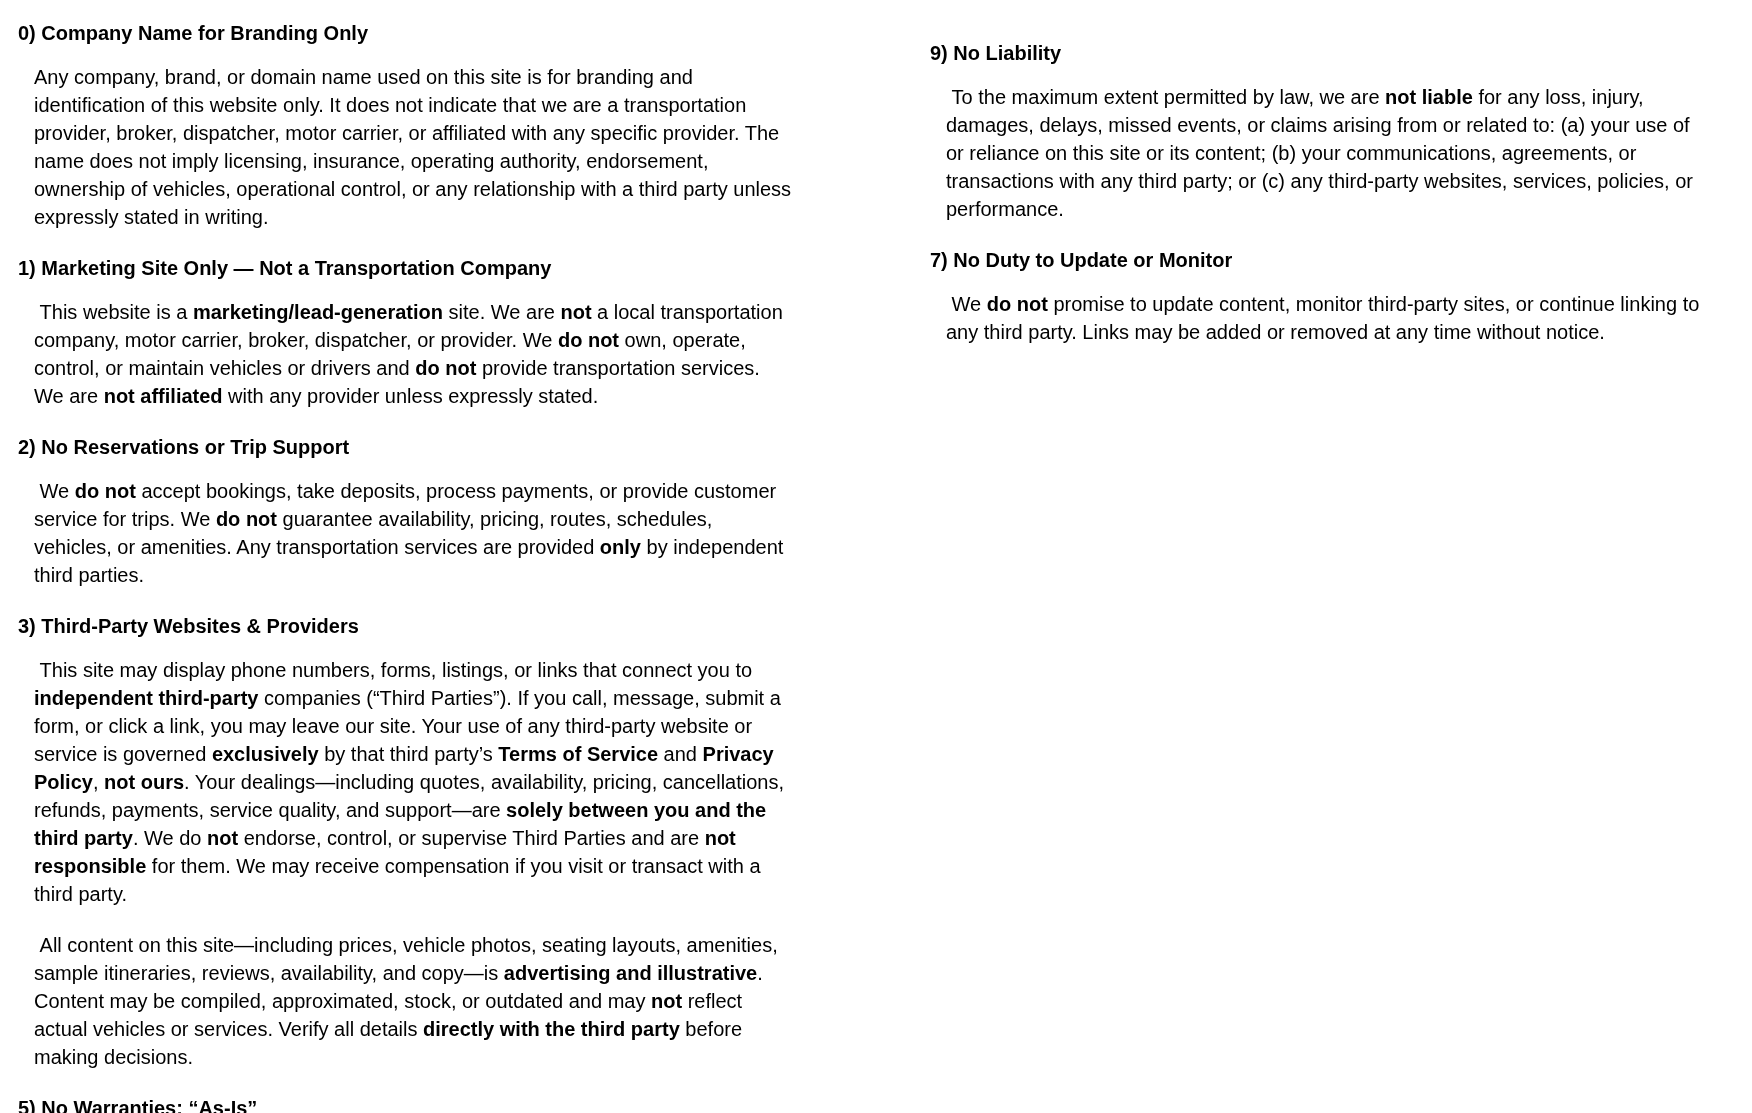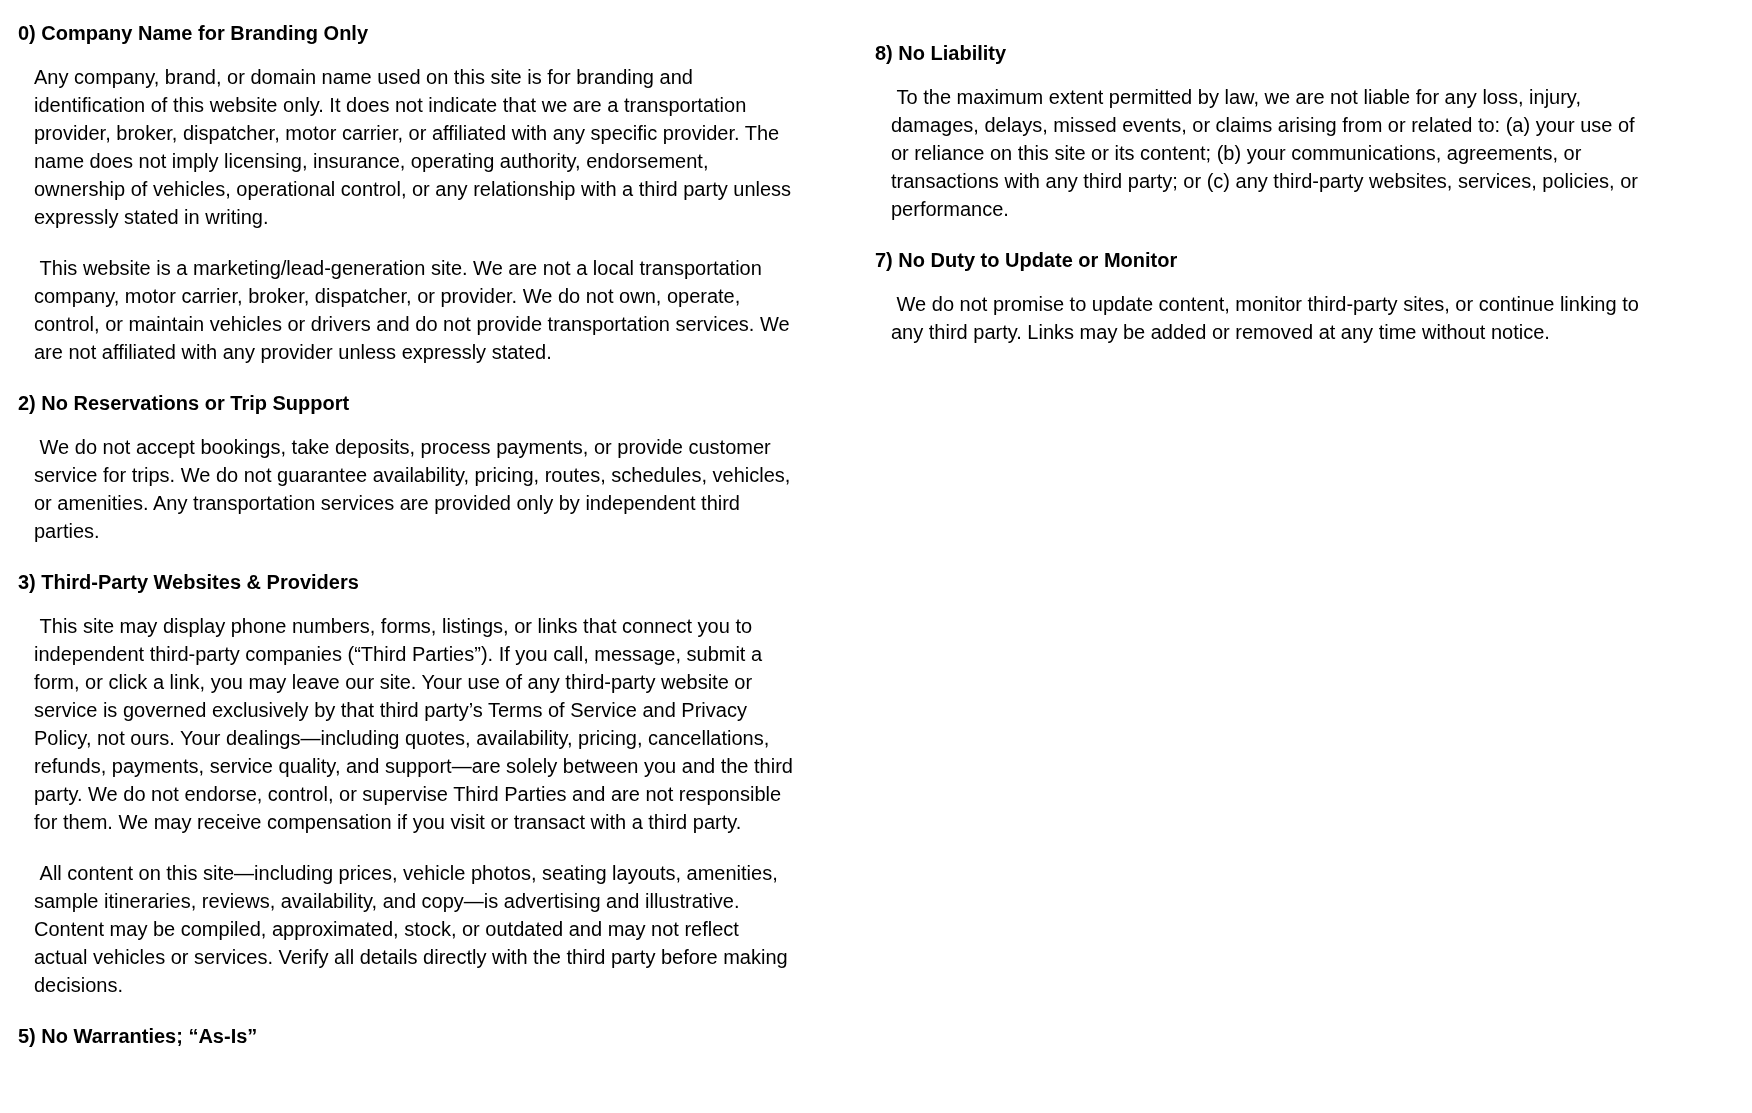--- a/index.html
+++ b/index.html
@@ -15,21 +15,21 @@
     font-size: 20px;
     line-height: 28px;
     color: #000000;
   }
   .page {
     box-sizing: border-box;
     width: 1752px;
     height: 1113px;
     padding: 19px 0 0 18px;
     display: flex;
-    gap: 65px;
+    gap: 120px;
     background: #ffffff;
   }
   .column {
     width: 792px;
     flex: 0 0 792px;
   }
   .column-right {
     padding-top: 20px;
   }
   .section {
@@ -39,53 +39,54 @@
     margin: 0;
     font-size: 20px;
     line-height: 28px;
     font-weight: 700;
   }
   .section p {
     margin: 16px;
     white-space: pre-wrap;
   }
   .section b {
-    font-weight: 400;
+    font-weight: 700;
   }
 </style>
 </head>
 <body>
 
 <div class="page">
   <section class="column column-left" id="col-0">
       <div class="section">
         <h3>0) Company Name for Branding Only</h3>
         <p><span>Any company, brand, or domain name used on this site is for branding and identification of this website only. It does not indicate that we are a transportation provider, broker, dispatcher, motor carrier, or affiliated with any specific provider. The name does not imply licensing, insurance, operating authority, endorsement, ownership of vehicles, operational control, or any relationship with a third party unless expressly stated in writing.</span></p>
       </div>
       <div class="section">
+        <h3>1) Marketing Site Only — Not a Transportation Company</h3>
         <p><span> This website is a </span><b>marketing/lead-generation</b><span> site. We are </span><b>not</b><span> a local transportation company, motor carrier, broker, dispatcher, or provider. We </span><b>do not</b><span> own, operate, control, or maintain vehicles or drivers and </span><b>do not</b><span> provide transportation services. We are </span><b>not affiliated</b><span> with any provider unless expressly stated.</span></p>
       </div>
       <div class="section">
         <h3>2) No Reservations or Trip Support</h3>
         <p><span> We </span><b>do not</b><span> accept bookings, take deposits, process payments, or provide customer service for trips. We </span><b>do not</b><span> guarantee availability, pricing, routes, schedules, vehicles, or amenities. Any transportation services are provided </span><b>only</b><span> by independent third parties.</span></p>
       </div>
       <div class="section">
         <h3>3) Third-Party Websites &amp; Providers</h3>
         <p><span> This site may display phone numbers, forms, listings, or links that connect you to </span><b>independent third-party</b><span> companies (“Third Parties”). If you call, message, submit a form, or click a link, you may leave our site. Your use of any third-party website or service is governed </span><b>exclusively</b><span> by that third party’s </span><b>Terms of Service</b><span> and </span><b>Privacy Policy</b><span>, </span><b>not ours</b><span>. Your dealings—including quotes, availability, pricing, cancellations, refunds, payments, service quality, and support—are </span><b>solely between you and the third party</b><span>. We do </span><b>not</b><span> endorse, control, or supervise Third Parties and are </span><b>not responsible</b><span> for them. We may receive compensation if you visit or transact with a third party.</span></p>
       </div>
       <div class="section">
         <p><span> All content on this site—including prices, vehicle photos, seating layouts, amenities, sample itineraries, reviews, availability, and copy—is </span><b>advertising and illustrative</b><span>. Content may be compiled, approximated, stock, or outdated and may </span><b>not</b><span> reflect actual vehicles or services. Verify all details </span><b>directly with the third party</b><span> before making decisions.</span></p>
       </div>
       <div class="section">
         <h3>5) No Warranties; “As-Is”</h3>
       </div>
     </section>
   <section class="column column-right" id="col-1">
       <div class="section">
-        <h3>8) No Liability</h3>
+        <h3>9) No Liability</h3>
         <p><span> To the maximum extent permitted by law, we are </span><b>not liable</b><span> for any loss, injury, damages, delays, missed events, or claims arising from or related to: (a) your use of or reliance on this site or its content; (b) your communications, agreements, or transactions with any third party; or (c) any third-party websites, services, policies, or performance.</span></p>
       </div>
       <div class="section">
         <h3>7) No Duty to Update or Monitor</h3>
         <p><span> We </span><b>do not</b><span> promise to update content, monitor third-party sites, or continue linking to any third party. Links may be added or removed at any time without notice.</span></p>
       </div>
     </section>
 </div>
 
 </body></html>

